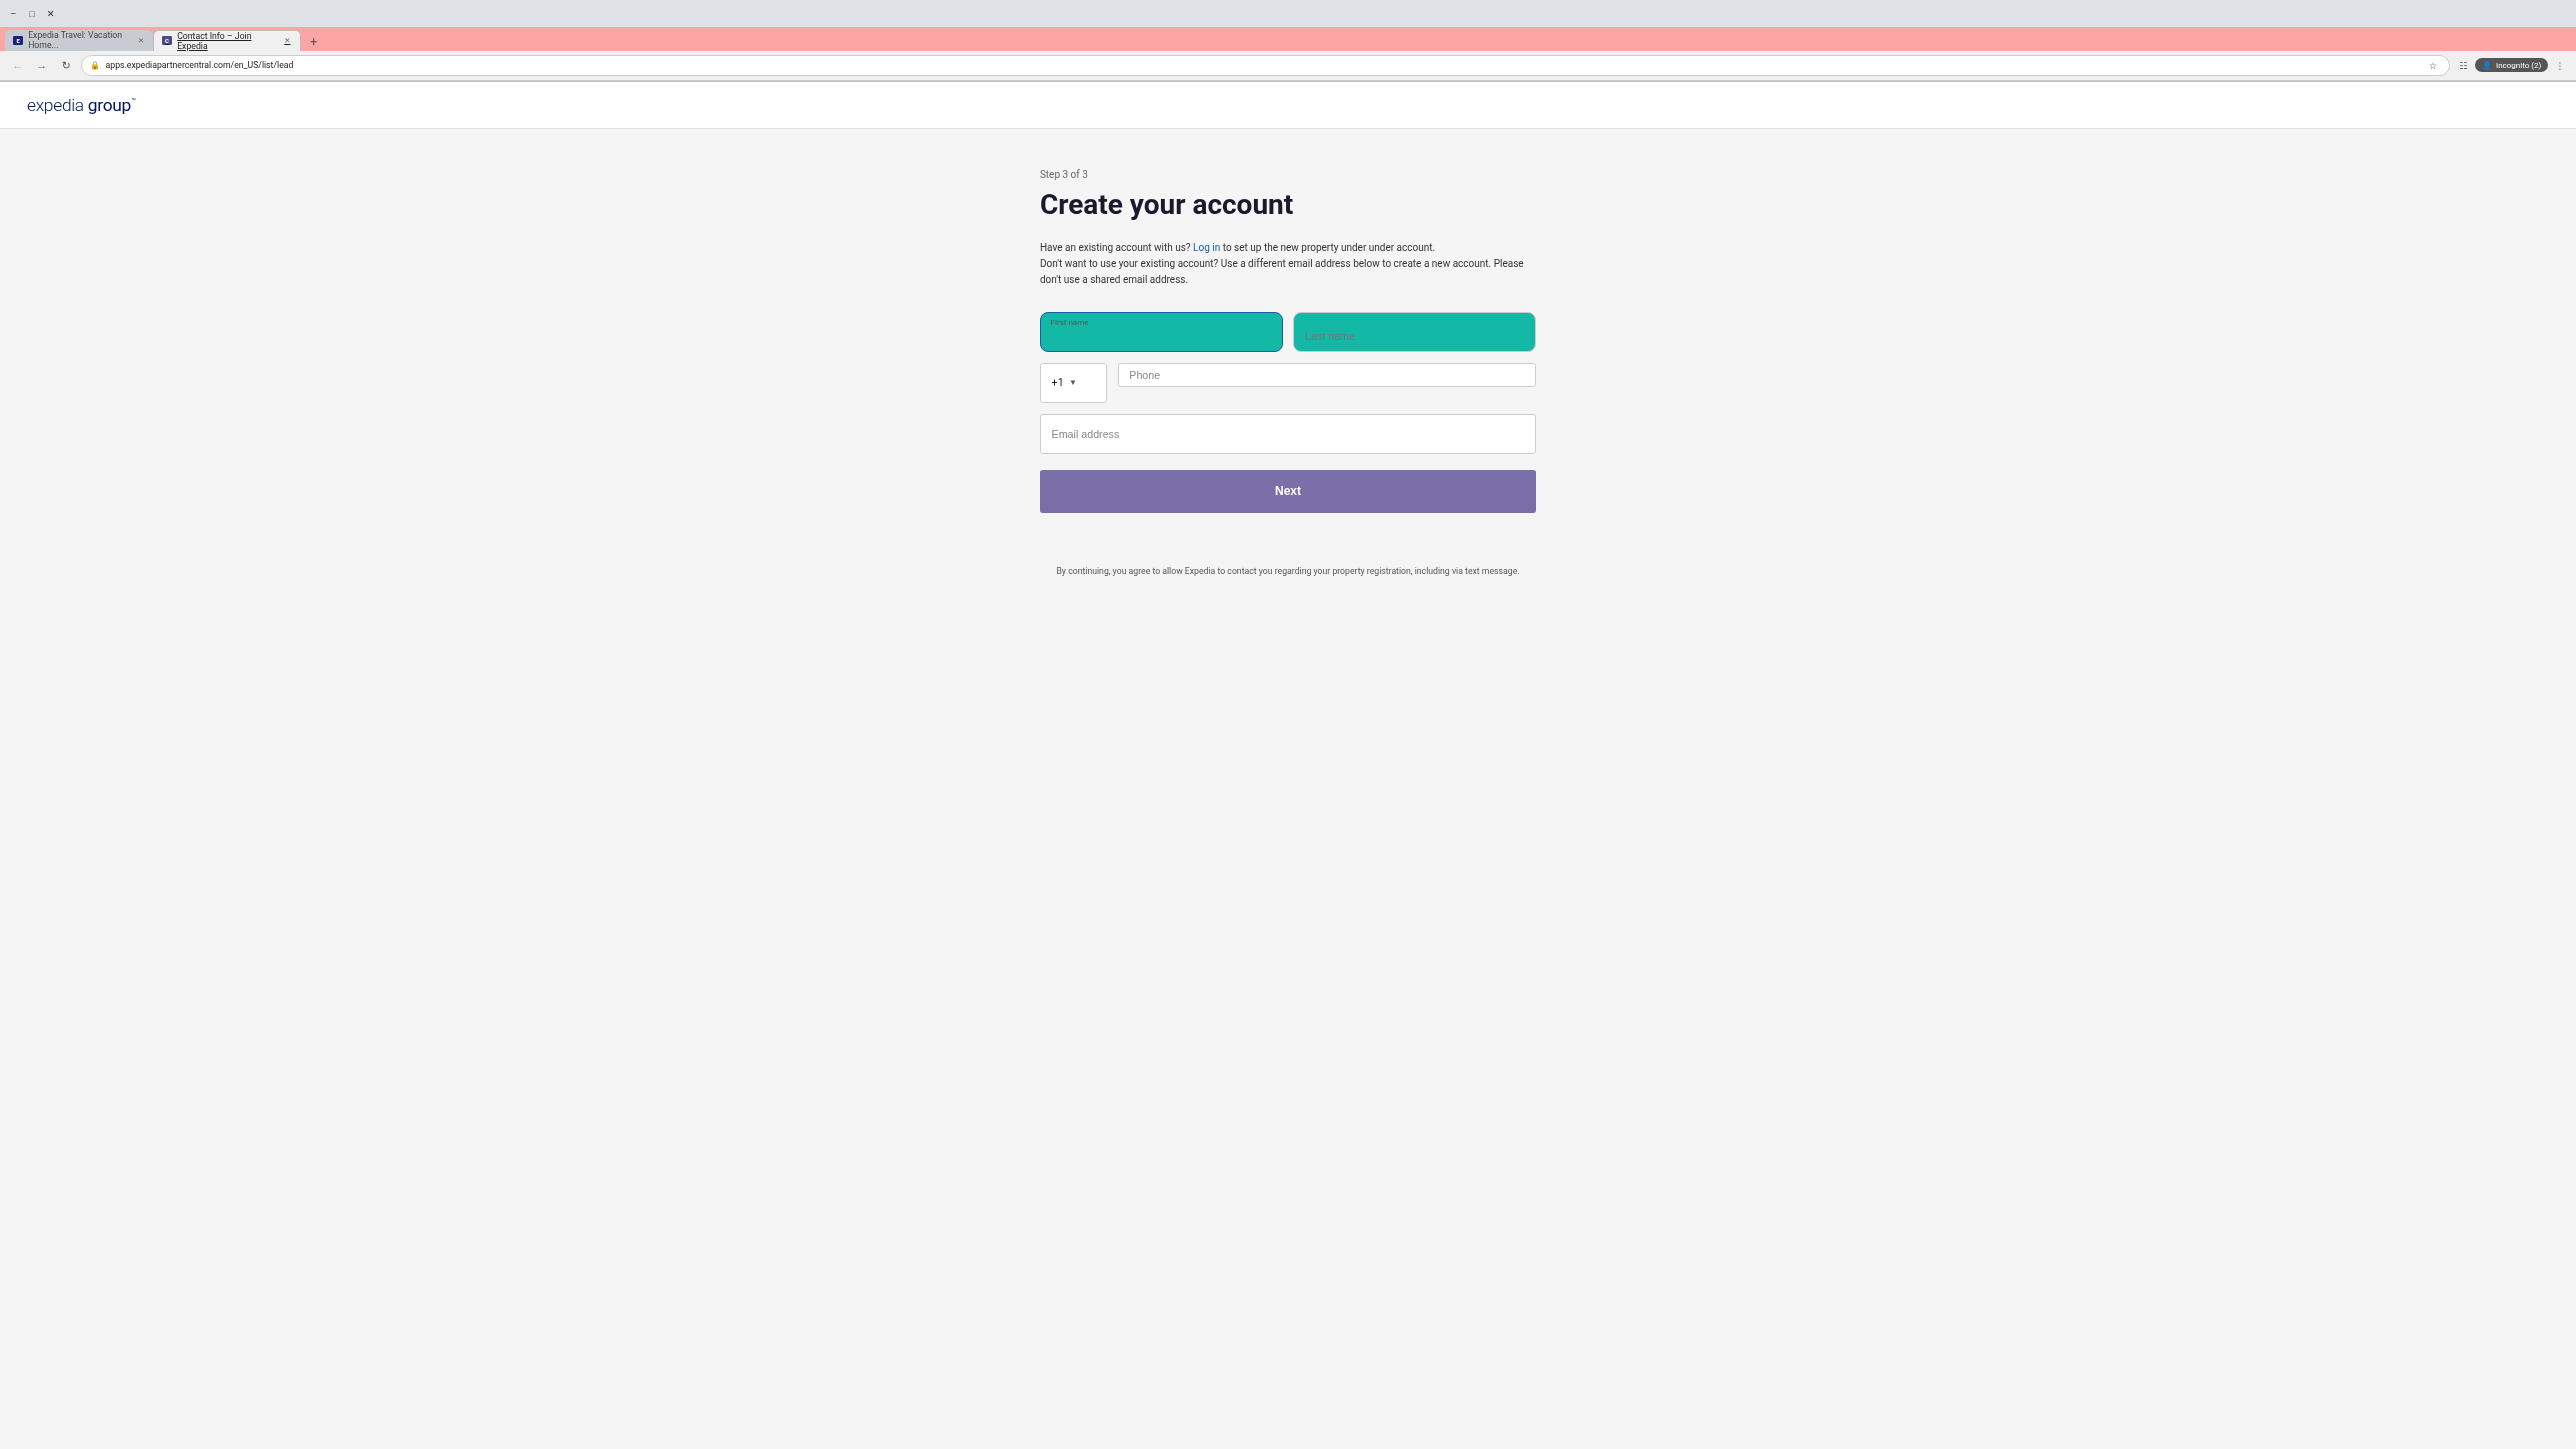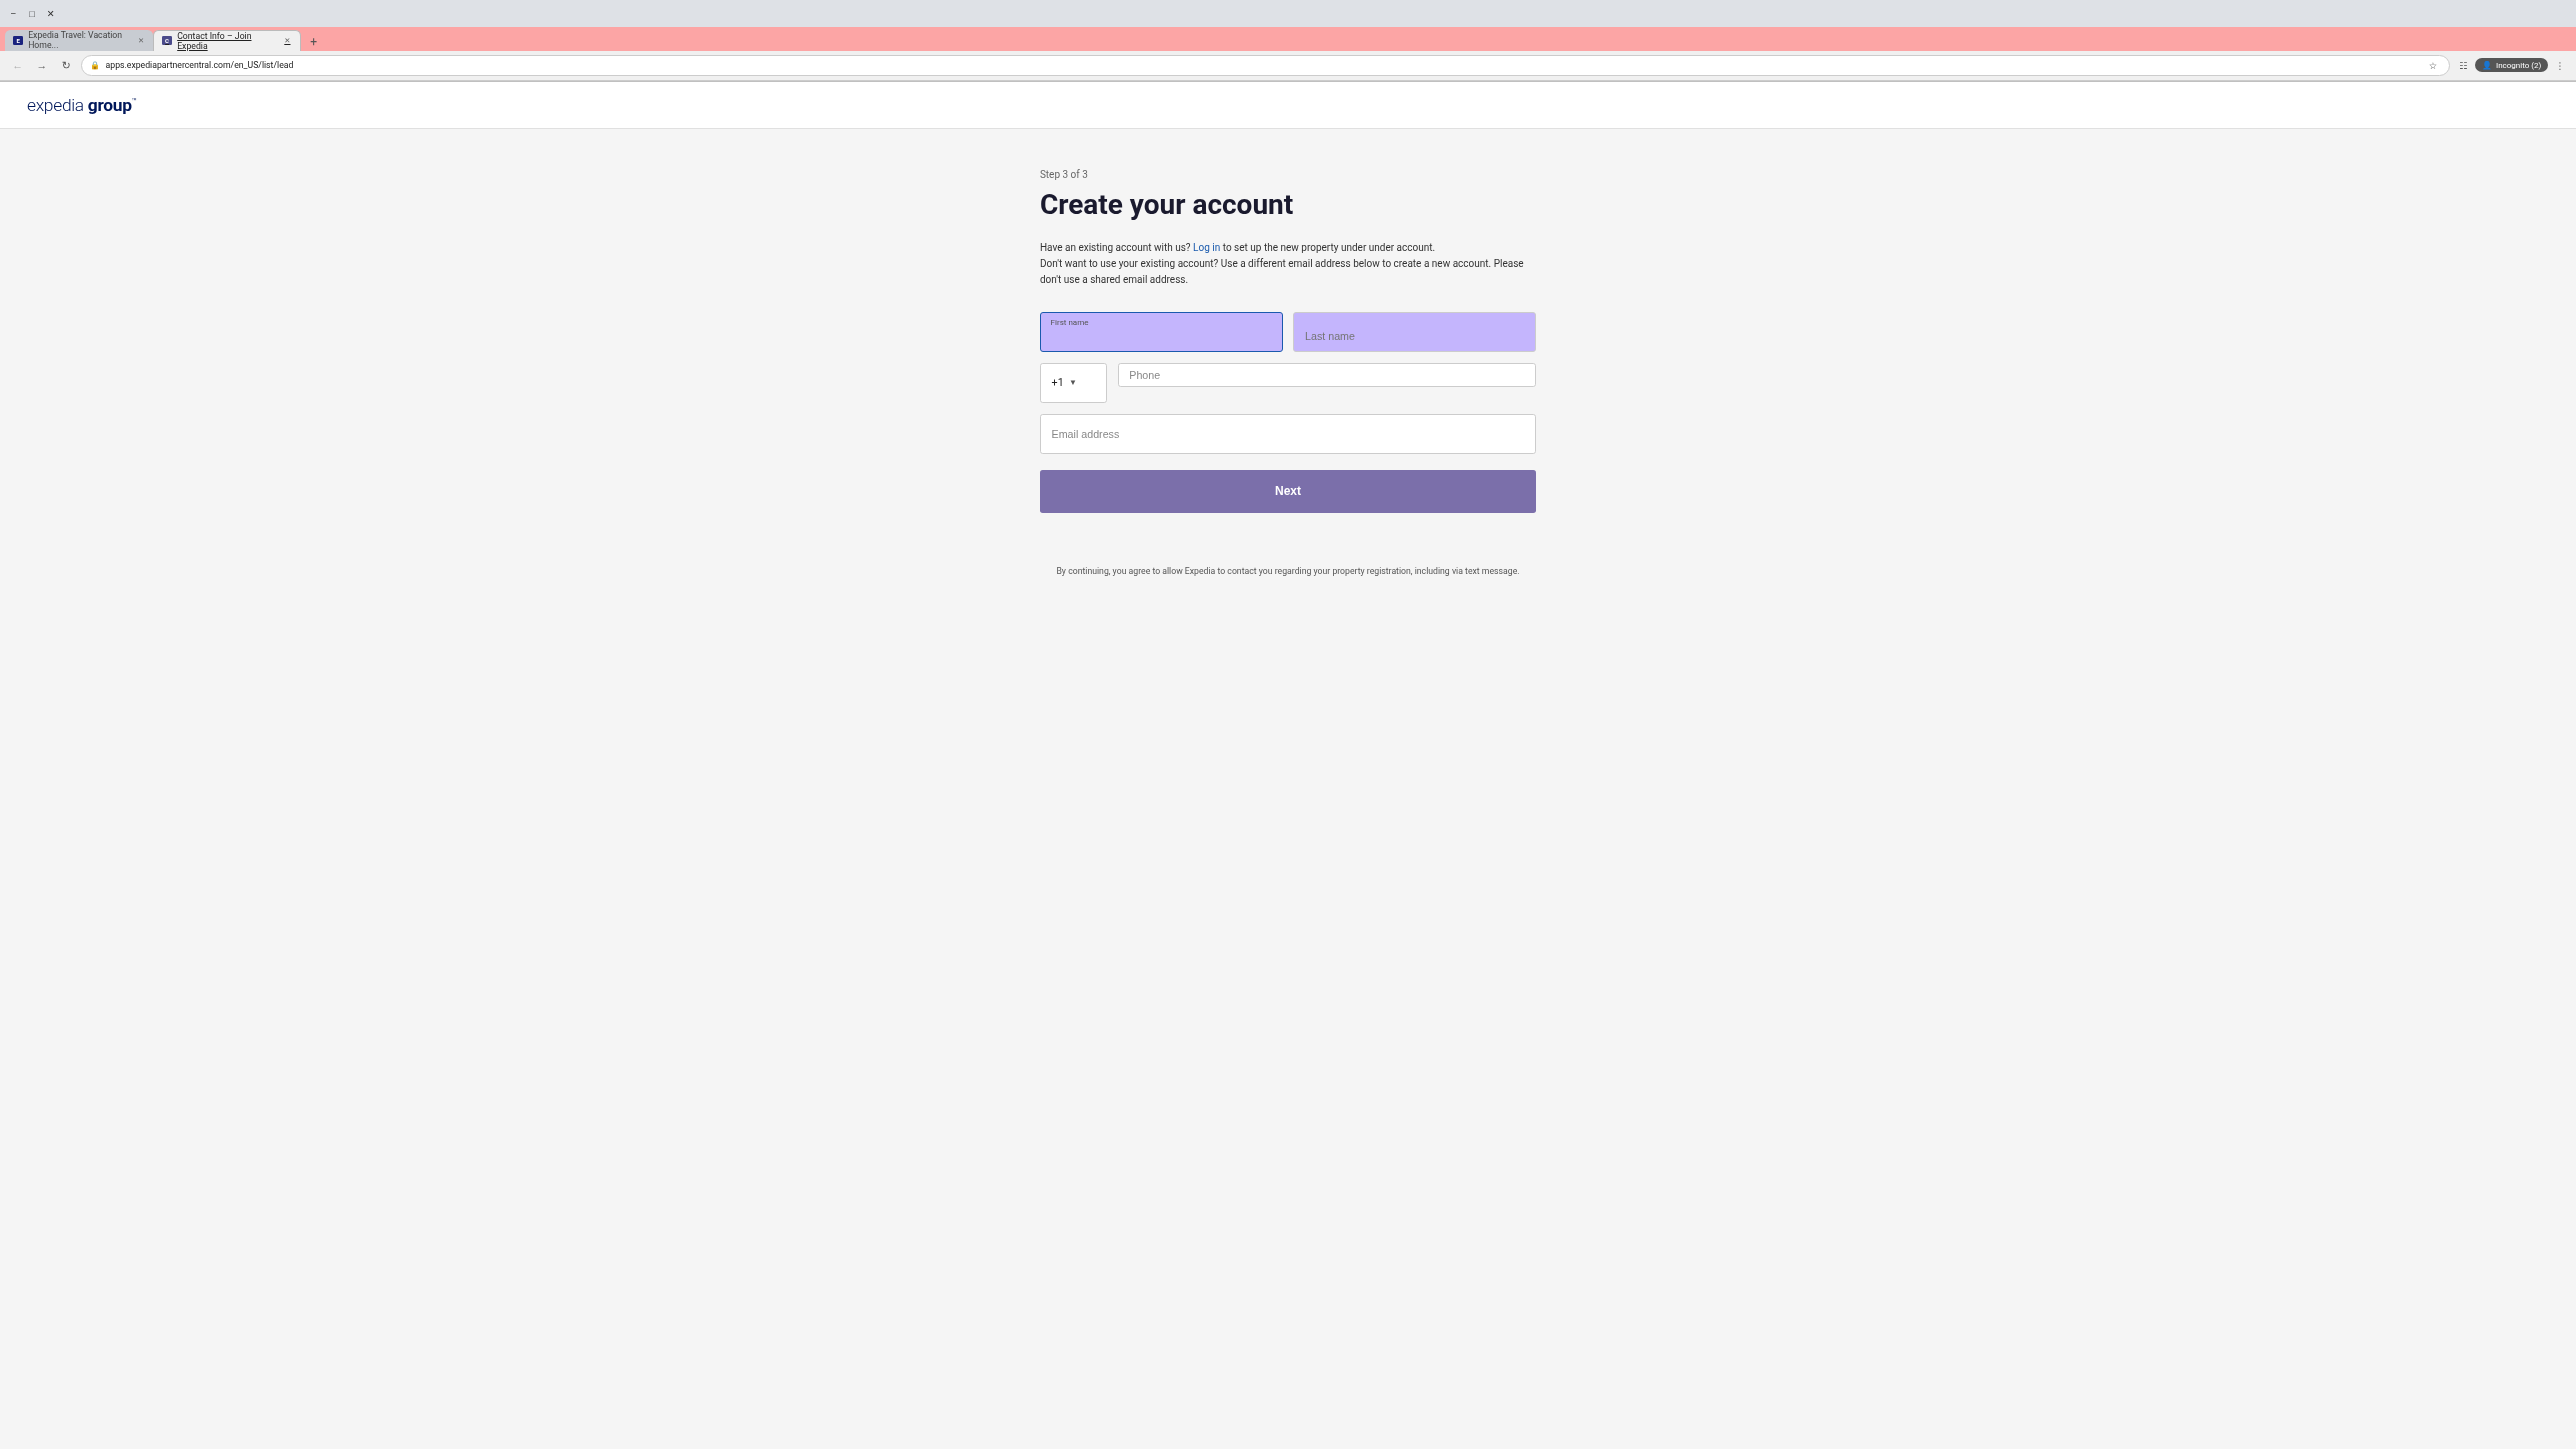--- a/index.html
+++ b/index.html
@@ -353,24 +353,24 @@
     
     .float-label-field {
       position: relative;
       flex: 1;
     }
 
     .float-label-field input {
       width: 100%;
       padding: 13.4px 10.7px 5.4px 10.7px;
       border: 0.7px solid #ccc;
-      border-radius: 3px;
+      border-radius: 8px;
       font-size: 10.7px;
       color: #222;
-      background: #c4b5fd;
+      background: #14b8a6;
       outline: none;
       height: 40px;
     }
 
     .float-label-field.focused-field input {
       border: 1.3px solid #1a5aad;
     }
 
     .float-label-field label {
       position: absolute;
@@ -436,21 +436,21 @@
       <span class="addr-action-btn">⋮</span>
     </div>
   </div>
 </div>
 
 <div class="page-content">
 
   <div class="site-header">
     <div class="logo-text">
       <span style="font-size:17.4px; font-weight:300; color:#00175A; letter-spacing:-0.3px;">
-        <span style="font-weight:300;">expedia </span><span style="font-weight:700;">group</span><span style="font-size:8px; vertical-align:super; font-weight:300;">™</span>
+        <span style="font-weight:300;">expedia </span><span style="font-weight:400;">group</span><span style="font-size:8px; vertical-align:super; font-weight:300;">™</span>
       </span>
     </div>
   </div>
 
   <div class="main-container">
 
     <div class="step-indicator">Step 3 of 3</div>
     <h1 class="page-title">Create your account</h1>
 
     <div class="account-info">

